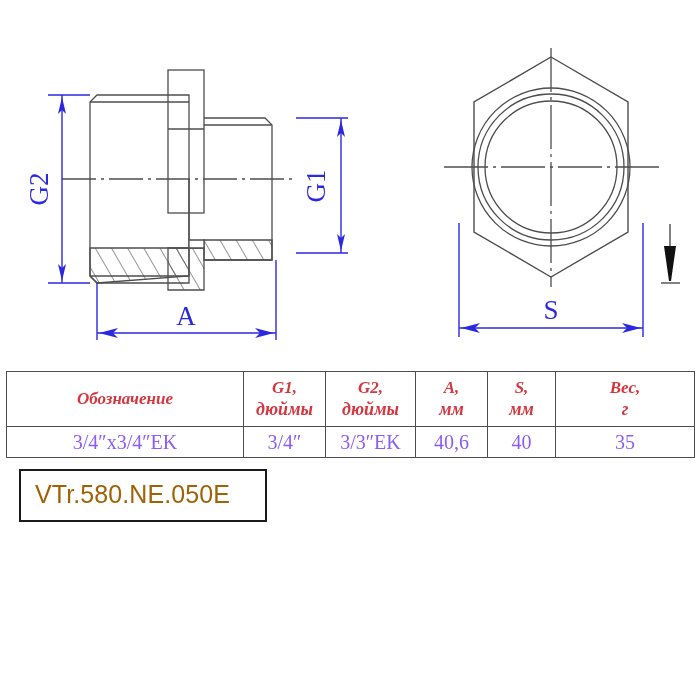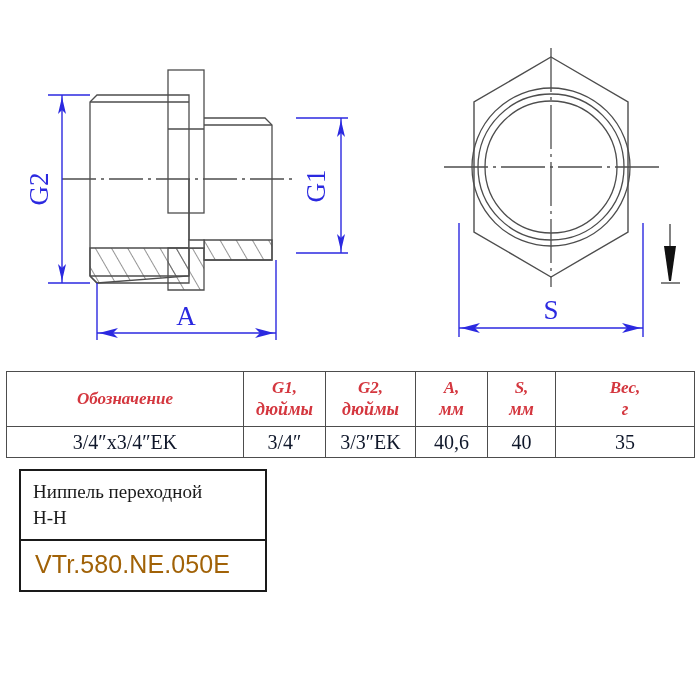--- a/index.html
+++ b/index.html
@@ -51,21 +51,21 @@
     color: #d4373f;
     font-style: italic;
     font-weight: bold;
     font-family: "Liberation Serif", serif;
     line-height: 1.28;
   }
   #spec-table .hdr-cell .l1 { font-size: 17px; display: block; }
   #spec-table .hdr-cell .l2 { font-size: 18px; display: block; }
   #spec-table .data-cell {
     height: 30px;
-    color: #0f172a;
+    color: #8b5cf6;
     font-size: 20px;
     font-family: "Liberation Serif", serif;
   }
 
   
   #name-box {
     position: absolute;
     left: 19px;
     top: 469px;
     width: 248px;
@@ -226,20 +226,16 @@
         <td class="data-cell">3/4″</td>
         <td class="data-cell">3/3″EK</td>
         <td class="data-cell">40,6</td>
         <td class="data-cell">40</td>
         <td class="data-cell">35</td>
       </tr>
     </tbody>
   </table>
 
   <div id="name-box">
-    <div class="row-name">
-      <div>Ниппель переходной</div>
-      <div>Н-Н</div>
-    </div>
     <div class="row-code">VTr.580.NE.050E</div>
   </div>
 
 </div>
 
 </body></html>

